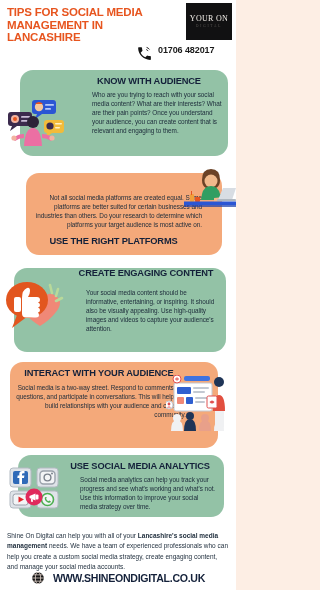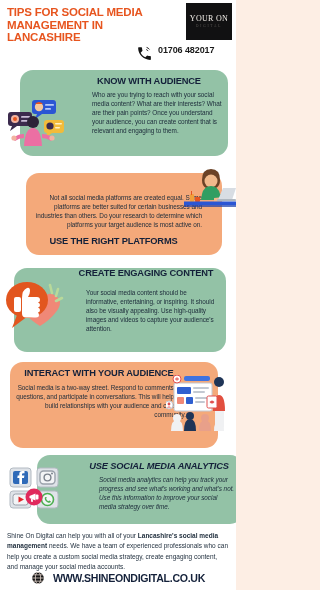--- a/index.html
+++ b/index.html
@@ -69,21 +69,21 @@
   .c3 { left:14px; top:268px; width:212px; height:84px; }
   .c3 .card-title { position:absolute; left:56px; top:0; width:152px; }
   .c3 .card-body  { position:absolute; left:72px; top:20px; width:132px; }
 
   
   .c4 { left:10px; top:362px; width:208px; height:86px; }
   .c4 .card-title { position:absolute; left:0; top:6px; width:178px; }
   .c4 .card-body  { position:absolute; left:6px; top:21px; width:170px; }
 
   
-  .c5 { left:37px; top:455px; width:206px; height:69px;font-style:italic; }
+  .c5 { left:18px; top:455px; width:206px; height:62px; }
   .c5 .card-title { position:absolute; left:44px; top:6px; width:156px; }
   .c5 .card-body  { position:absolute; left:62px; top:20px; width:136px; }
 
   
   .footer-text {
     position:absolute; left:7px; top:531px; width:222px;
     font-size:6.5px; line-height:10.4px; color:#1c2b3a; text-align:left;
   }
   .footer-text b { font-weight:bold; }
   .url-row {

